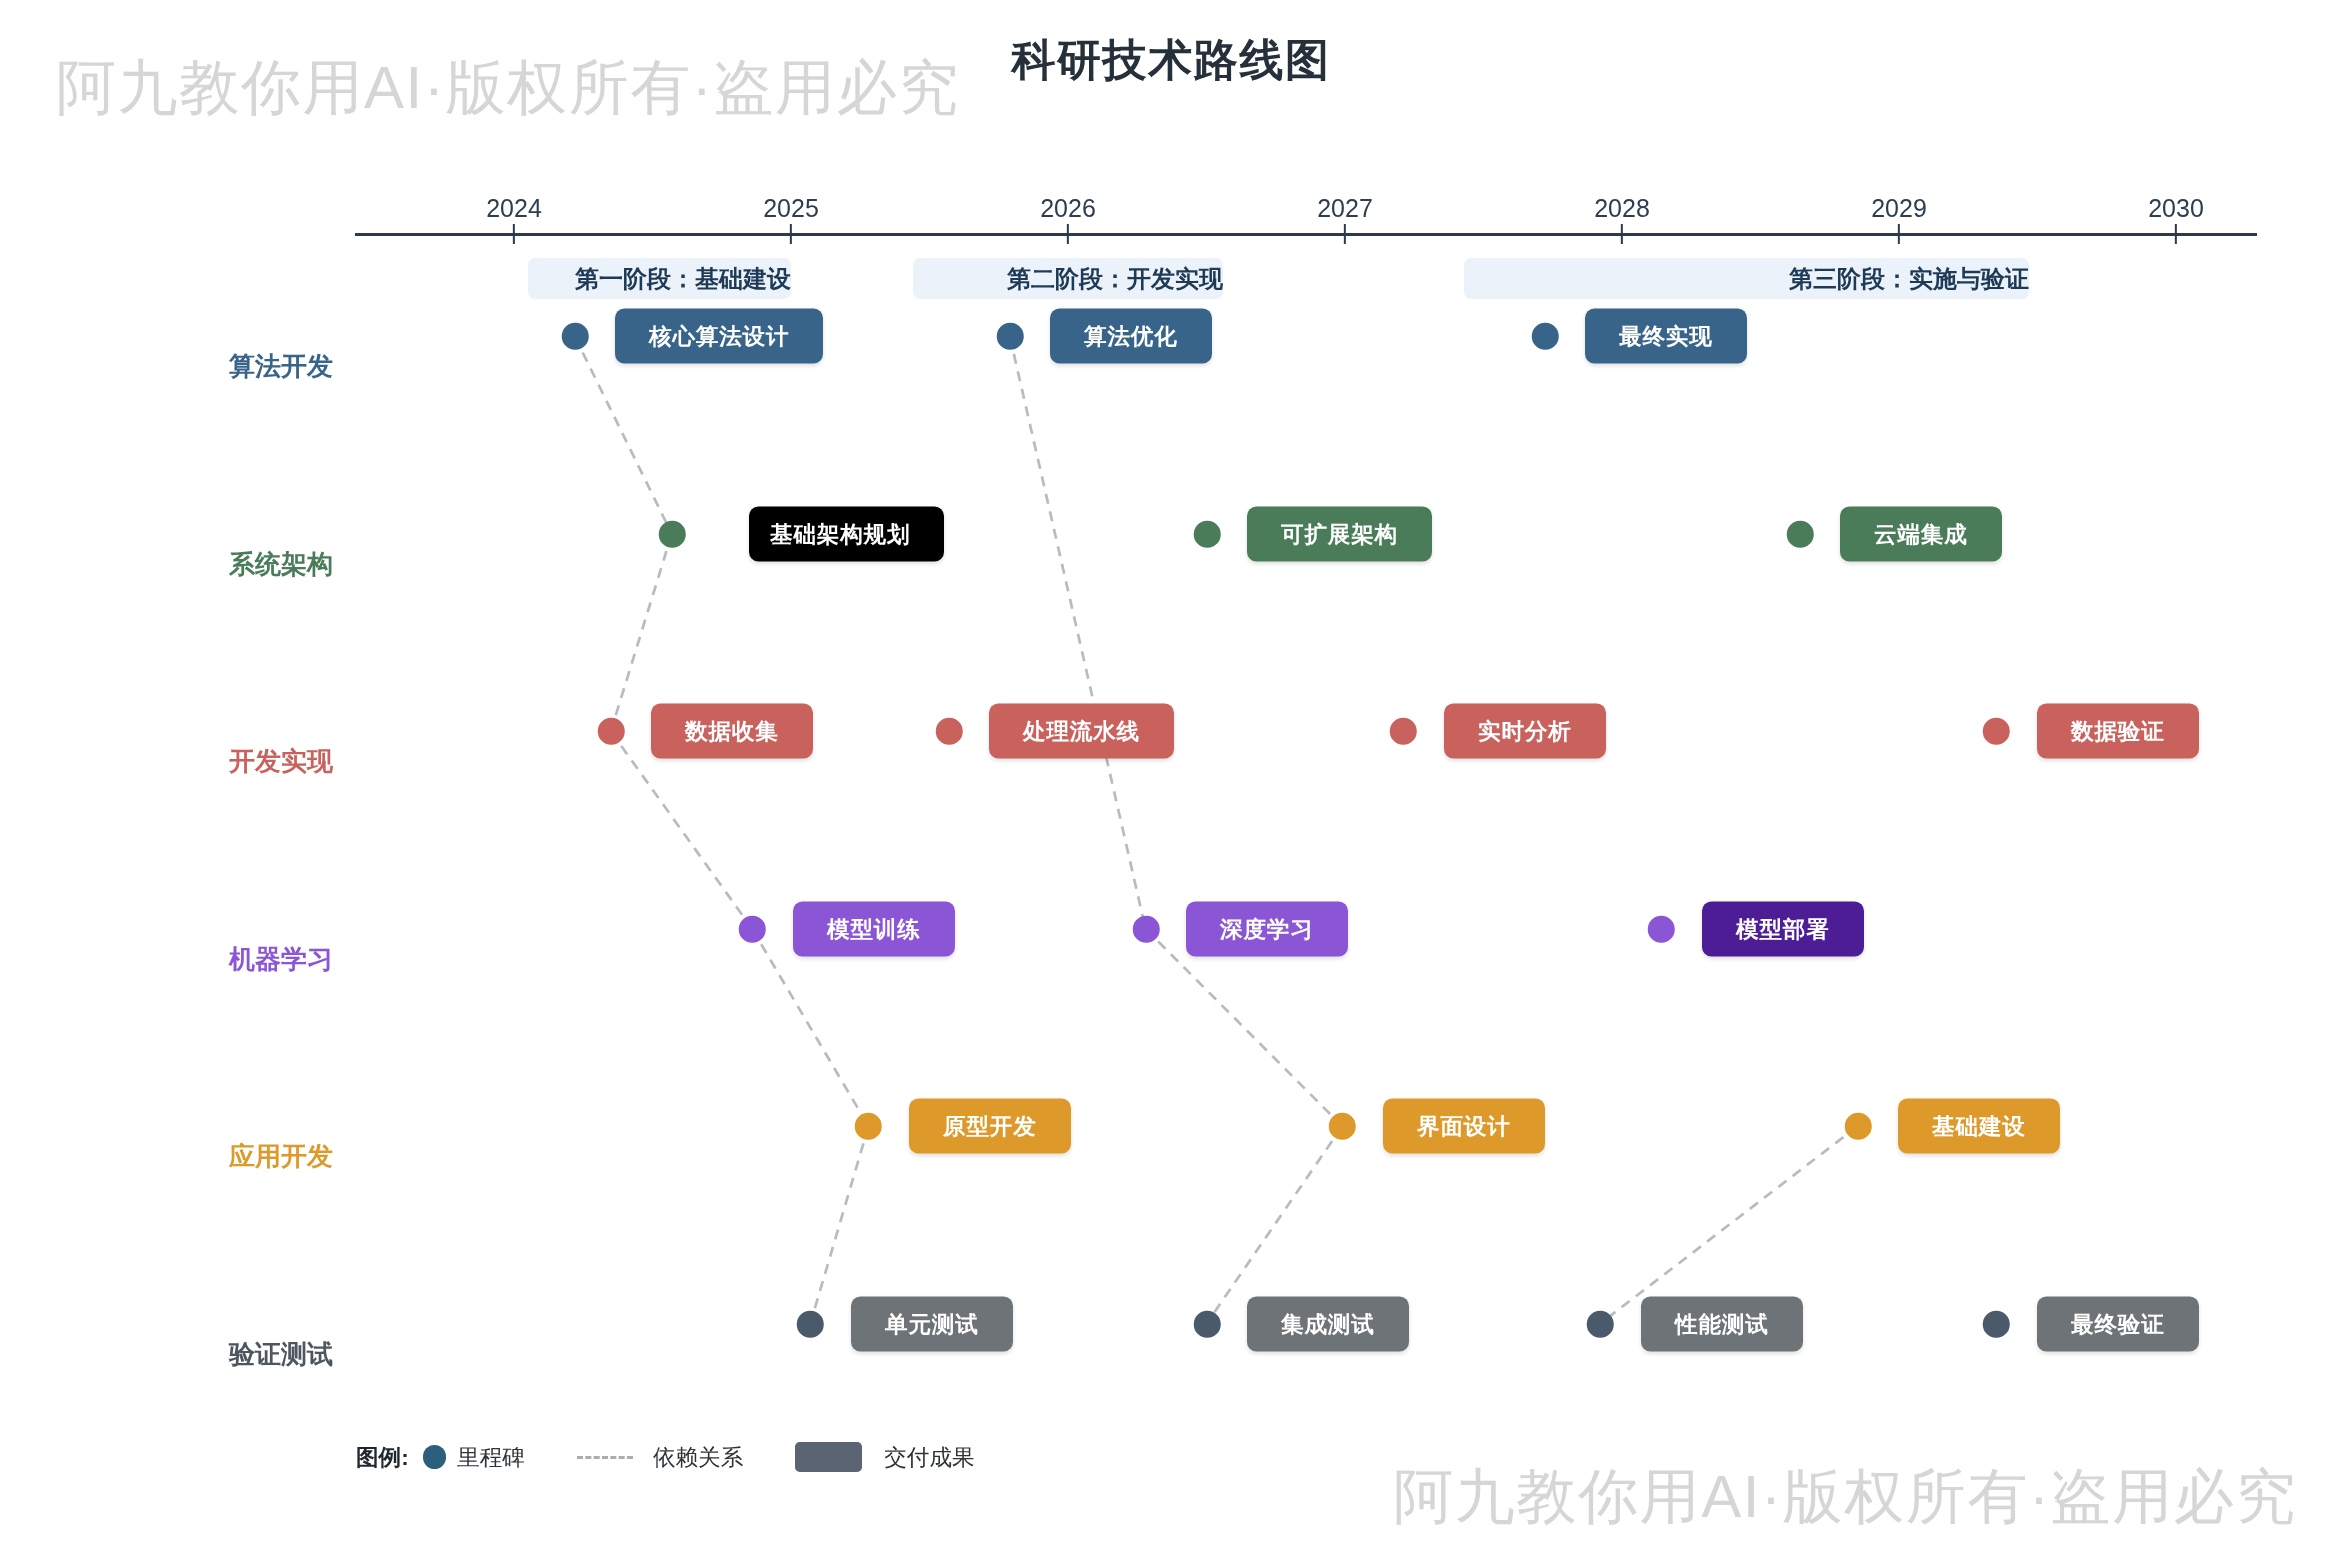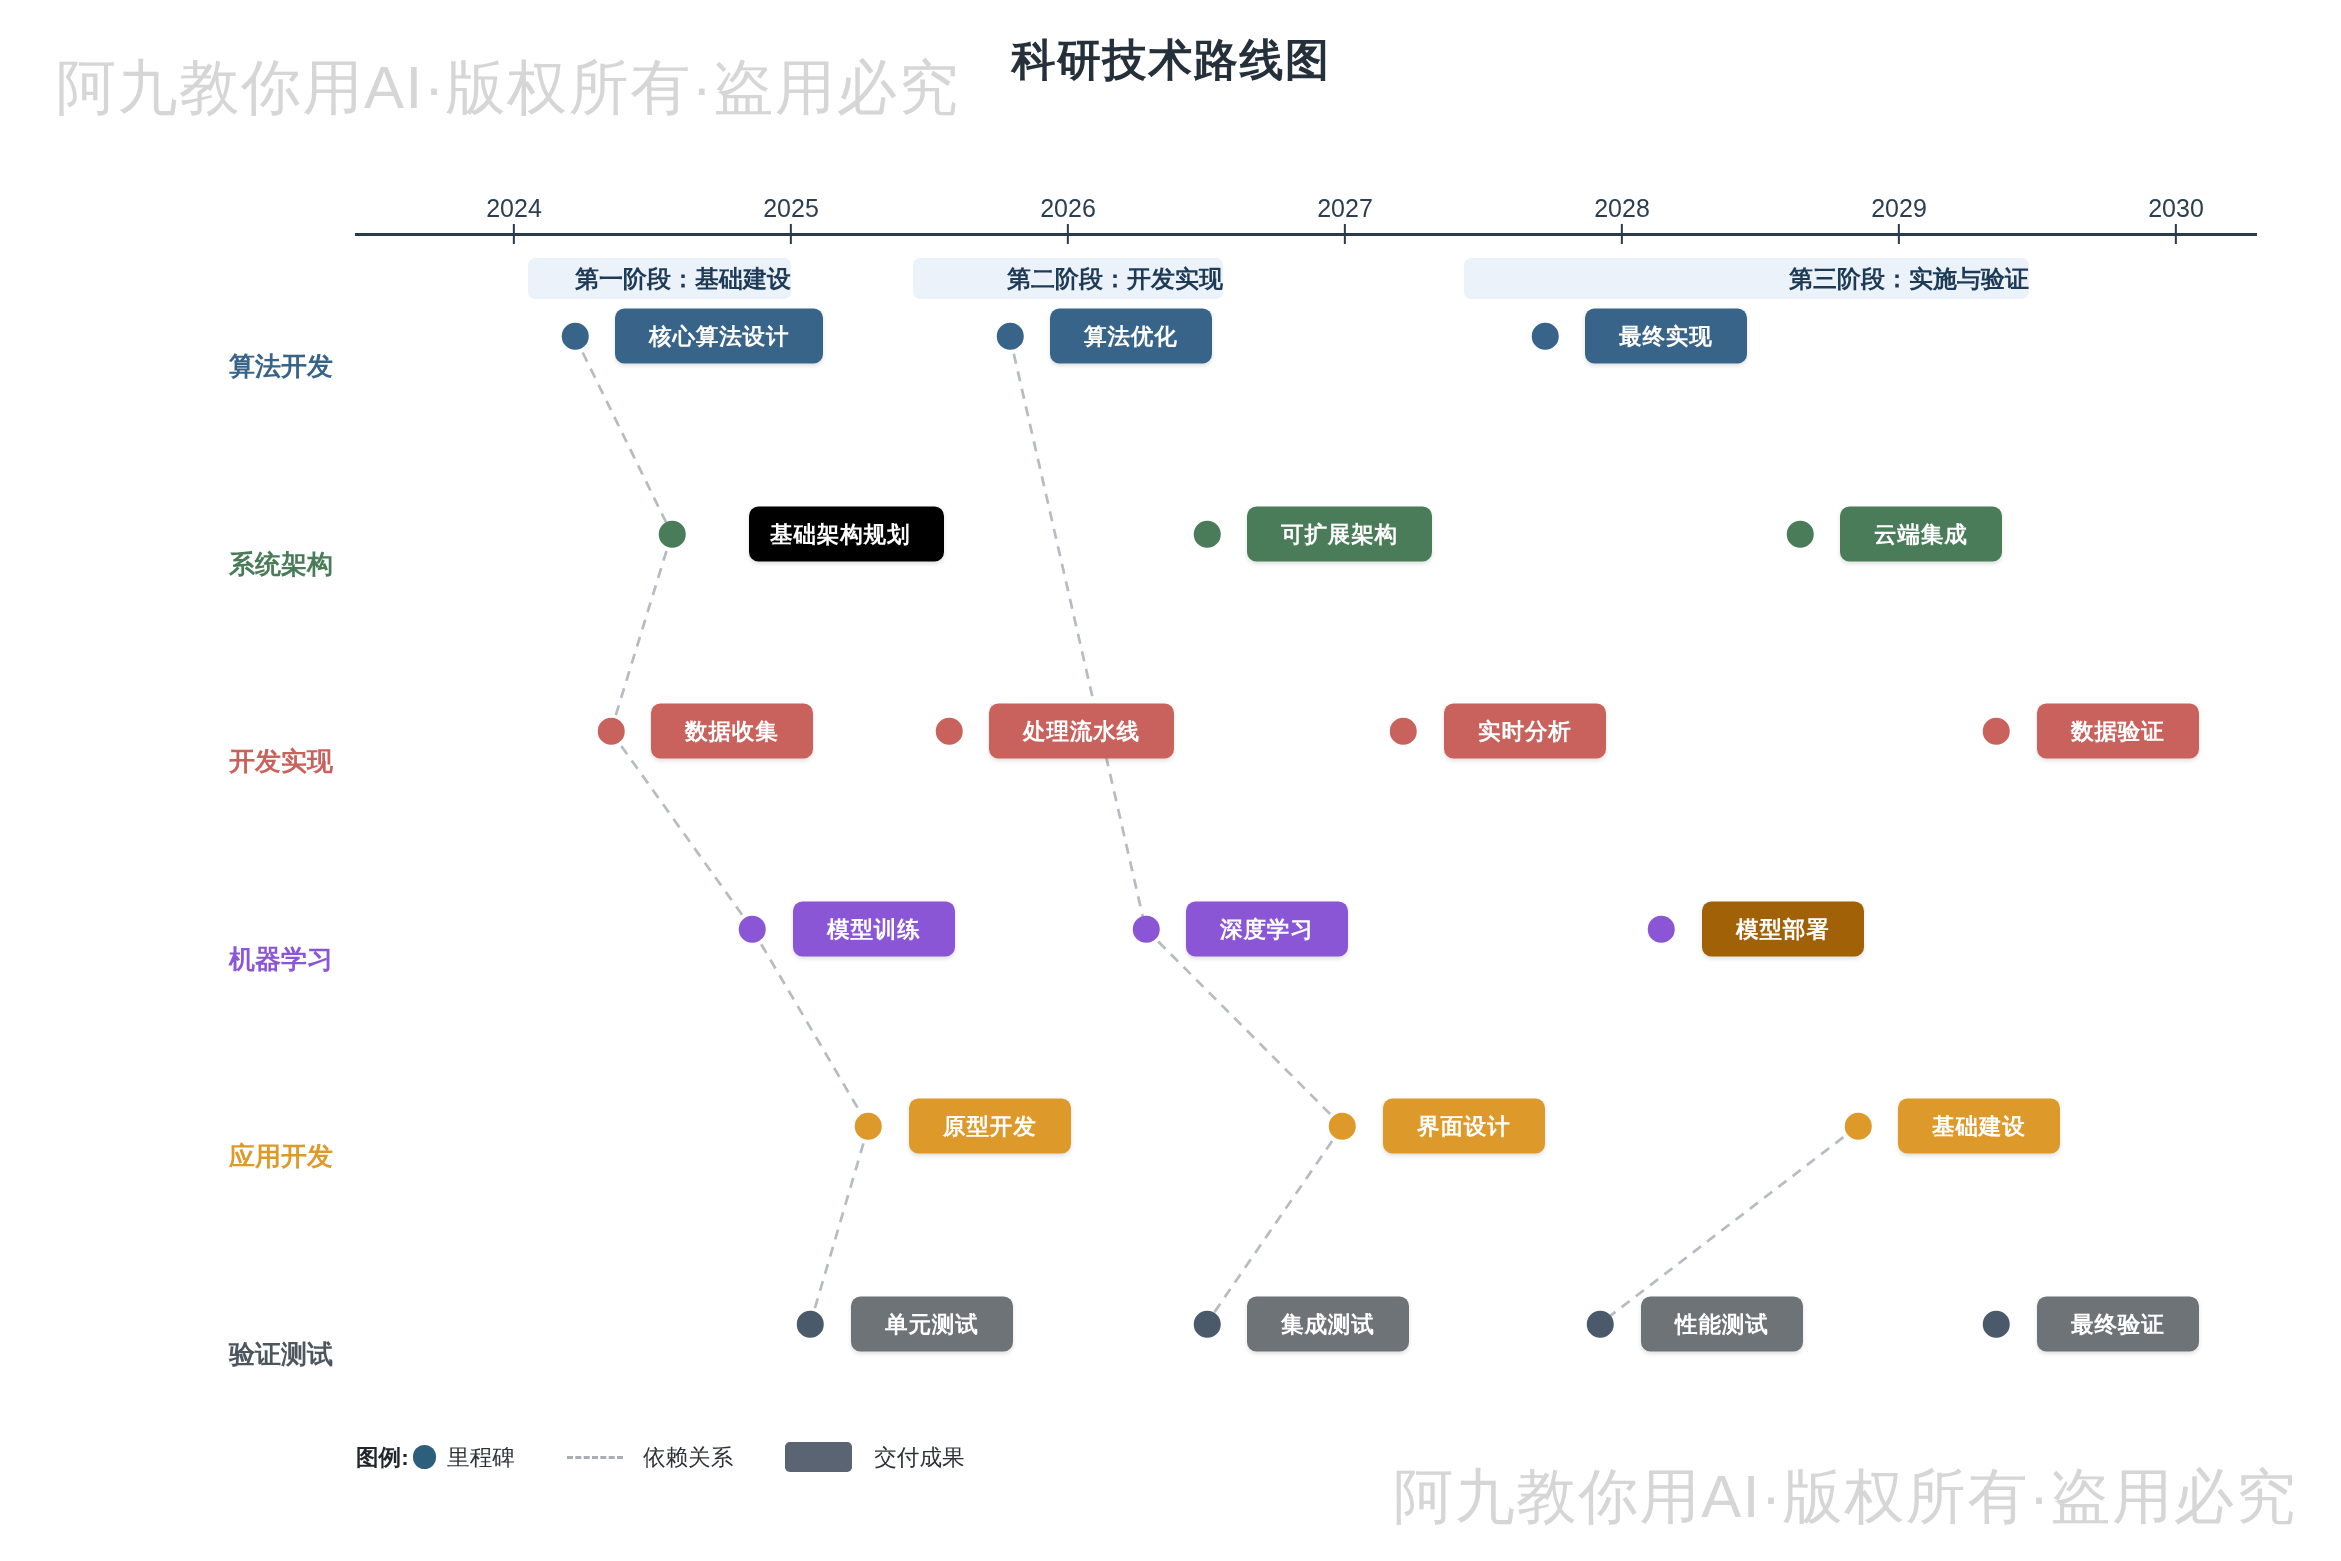--- a/index.html
+++ b/index.html
@@ -45,21 +45,21 @@
     border-radius:9.4px;padding:0 34px;color:#ffffff;font-size:22.6px;font-weight:bold;
     letter-spacing:0.8px;white-space:nowrap;z-index:4;box-shadow:0 1.6px 4.7px rgba(0,0,0,0.12);
   }
   #deps{position:absolute;left:0;top:0;z-index:2;}
   .dep-line{stroke:#b7bcc2;stroke-width:3.5;stroke-dasharray:13 10;fill:none;}
   
   .legend{
     position:absolute;left:356px;top:1433px;height:48px;display:flex;align-items:center;z-index:5;
     font-size:22.6px;color:#2d3338;
   }
-  .legend-title{font-weight:bold;color:#1f262c;margin-right:4px;}
+  .legend-title{font-weight:bold;color:#1f262c;margin-right:14px;}
   .legend-dot{width:23.4px;height:23.4px;border-radius:50%;margin-right:11px;}
   .legend-text{white-space:nowrap;}
   .legend-dash{width:56px;height:0;border-top:3.1px dashed #a9aeb4;margin:0 20px 0 52px;}
   .legend-swatch{width:67px;height:30px;border-radius:4.7px;margin:0 22px 0 52px;}
 </style>
 </head>
 <body>
 
 <div class="page">
 
@@ -134,21 +134,21 @@
       <div class="milestone-dot" style="left: 1403px; top: 731px; background: rgb(201, 97, 92);"></div>
       <div class="milestone-box" style="left: 1444px; top: 731px; background: rgb(201, 97, 92);">实时分析</div>
       <div class="milestone-dot" style="left: 1996px; top: 731px; background: rgb(201, 97, 92);"></div>
       <div class="milestone-box" style="left: 2037px; top: 731px; background: rgb(201, 97, 92);">数据验证</div>
       <div class="track-label" style="top: 959px; color: rgb(139, 86, 214);">机器学习</div>
       <div class="milestone-dot" style="left: 752px; top: 929px; background: rgb(139, 86, 214);"></div>
       <div class="milestone-box" style="left: 793px; top: 929px; background: rgb(139, 86, 214);">模型训练</div>
       <div class="milestone-dot" style="left: 1146px; top: 929px; background: rgb(139, 86, 214);"></div>
       <div class="milestone-box" style="left: 1186px; top: 929px; background: rgb(139, 86, 214);">深度学习</div>
       <div class="milestone-dot" style="left: 1661px; top: 929px; background: rgb(139, 86, 214);"></div>
-      <div class="milestone-box" style="left: 1702px; top: 929px; background: #a16207;">模型部署</div>
+      <div class="milestone-box" style="left: 1702px; top: 929px; background: #4c1d95;">模型部署</div>
       <div class="track-label" style="top: 1156px; color: rgb(221, 154, 43);">应用开发</div>
       <div class="milestone-dot" style="left: 868px; top: 1126px; background: rgb(221, 154, 43);"></div>
       <div class="milestone-box" style="left: 909px; top: 1126px; background: rgb(221, 154, 43);">原型开发</div>
       <div class="milestone-dot" style="left: 1342px; top: 1126px; background: rgb(221, 154, 43);"></div>
       <div class="milestone-box" style="left: 1383px; top: 1126px; background: rgb(221, 154, 43);">界面设计</div>
       <div class="milestone-dot" style="left: 1858px; top: 1126px; background: rgb(221, 154, 43);"></div>
       <div class="milestone-box" style="left: 1898px; top: 1126px; background: rgb(221, 154, 43);">基础建设</div>
       <div class="track-label" style="top: 1354px; color: rgb(77, 86, 95);">验证测试</div>
       <div class="milestone-dot" style="left: 810px; top: 1324px; background: rgb(75, 90, 107);"></div>
       <div class="milestone-box" style="left: 851px; top: 1324px; background: rgb(110, 115, 120);">单元测试</div>

